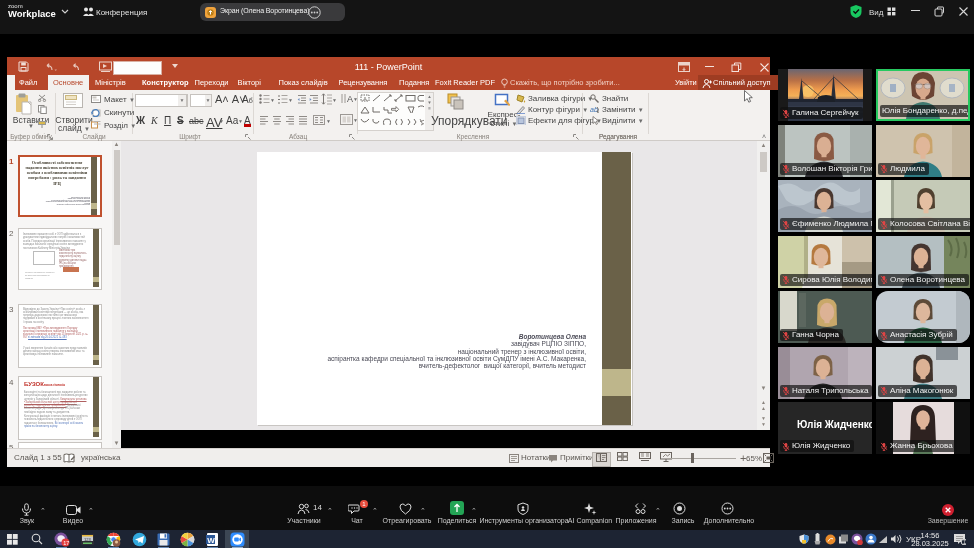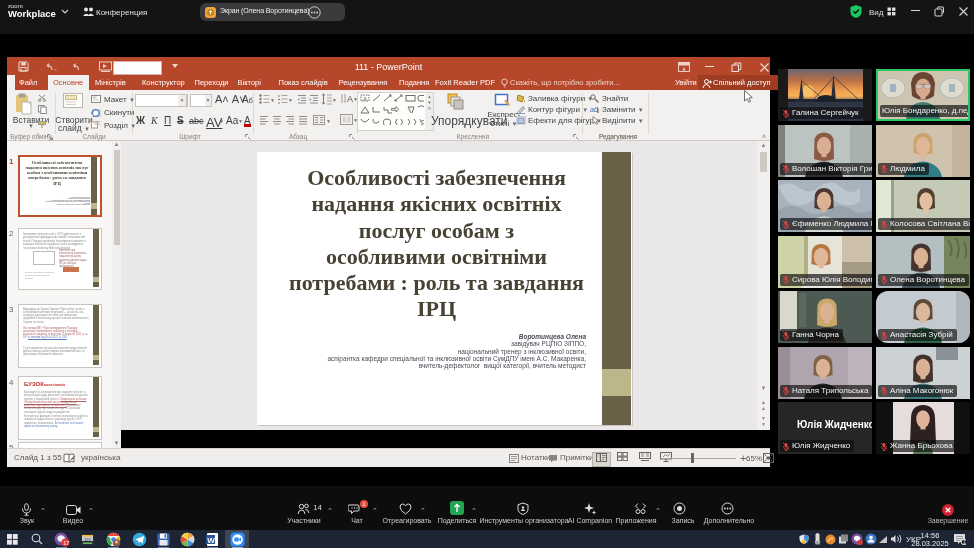--- a/index.html
+++ b/index.html
@@ -123,21 +123,21 @@
       </svg>
     <svg class="abs" style="left:752px;top:4.5px;" width="11" height="11">
         <path d="M1.5,1.5 L9.5,9.5 M9.5,1.5 L1.5,9.5" stroke="#f6e8e3" stroke-width="1.1"></path>
       </svg>
   </div>
   <div id="menurow" class="abs">
     <div class="mtab" style="left:4px;">Файл</div>
     <div class="abs" style="left:32.5px;top:0;width:41px;height:15px;background:#f3f1ef;"></div>
     <div class="mtab" style="left:38px;color:#b7472a;">Основне</div>
     <div class="mtab" style="left:80px;">Міністрів</div>
-    <div class="mtab" style="left:127px;">Конструктор</div>
+    <div class="mtab" style="left:127px;font-weight:bold;">Конструктор</div>
     <div class="mtab" style="left:179.5px;">Переходи</div>
     <div class="mtab" style="left:222.5px;">Вікторі</div>
     <div class="mtab" style="left:263.5px;">Показ слайдів</div>
     <div class="mtab" style="left:323.5px;">Рецензування</div>
     <div class="mtab" style="left:384px;">Подання</div>
     <div class="mtab" style="left:420px;">Foxit Reader PDF</div>
     <svg class="abs" style="left:485px;top:3px;" width="9" height="11">
         <circle cx="4.5" cy="3.8" r="2.8" stroke="#eccabe" fill="none"></circle>
         <path d="M3.4,7.2 h2.2 M3.8,9 h1.4" stroke="#eccabe"></path>
       </svg>
@@ -412,21 +412,20 @@
     <div class="abs sbtrack" style="left:105px;top:0;width:9px;height:307px;"></div>
     <div class="abs arrowbtn" style="left:105px;top:0;width:9px;">▲</div>
     <div class="abs sbthumb" style="left:106.5px;top:9px;width:6px;height:95px;"></div>
     <div class="abs arrowbtn" style="left:105px;top:299px;width:9px;">▼</div>
   </div>
   <div id="canvas" class="abs"></div>
   <div id="slide" class="abs">
     <div class="abs" style="left:345px;top:0;width:29px;height:217px;background:#6a6148;"></div>
     <div class="abs" style="left:345px;top:217px;width:29px;height:27px;background:#beb68b;"></div>
     <div class="abs" style="left:345px;top:244px;width:29px;height:29px;background:#6a6148;"></div>
-    <div class="abs" style="left:12px;top:13px;width:335px;text-align:center;font-family:'Liberation Serif',serif;font-weight:bold;font-size:22px;line-height:26.3px;color:#474234;white-space:nowrap;">Особливості забезпечення<br>надання якісних освітніх<br>послуг особам з<br>особливими освітніми<br> потребами : роль та завдання<br>ІРЦ</div>
     <div class="abs" style="left:20px;top:181px;width:309px;text-align:right;font-size:6.5px;line-height:7.35px;color:#4a4a56;">
       <span style="font-weight:bold;font-style:italic;">Воротинцева Олена</span><br>завідувач РЦПІО ЗІППО,<br>національний тренер з інклюзивної освіти,<br>аспірантка кафедри спеціальної та інклюзивної освіти СумДПУ імені А.С. Макаренка,<br>вчитель-дефектолог&nbsp; вищої категорії, вчитель методист</div>
   </div>
   <div class="abs sbtrack" style="left:750px;top:84px;width:13px;height:289px;">
     <div class="abs arrowbtn" style="left:0;top:1px;width:13px;">▲</div>
     <div class="abs sbthumb" style="left:3px;top:11px;width:7px;height:20px;"></div>
     <div class="abs arrowbtn" style="left:0;top:244px;width:13px;">▼</div>
     <div class="abs arrowbtn" style="left:0;top:258px;width:13px;font-size:5px;">▲<br>▲</div>
     <div class="abs arrowbtn" style="left:0;top:274px;width:13px;font-size:5px;">▼<br>▼</div>
   </div>

